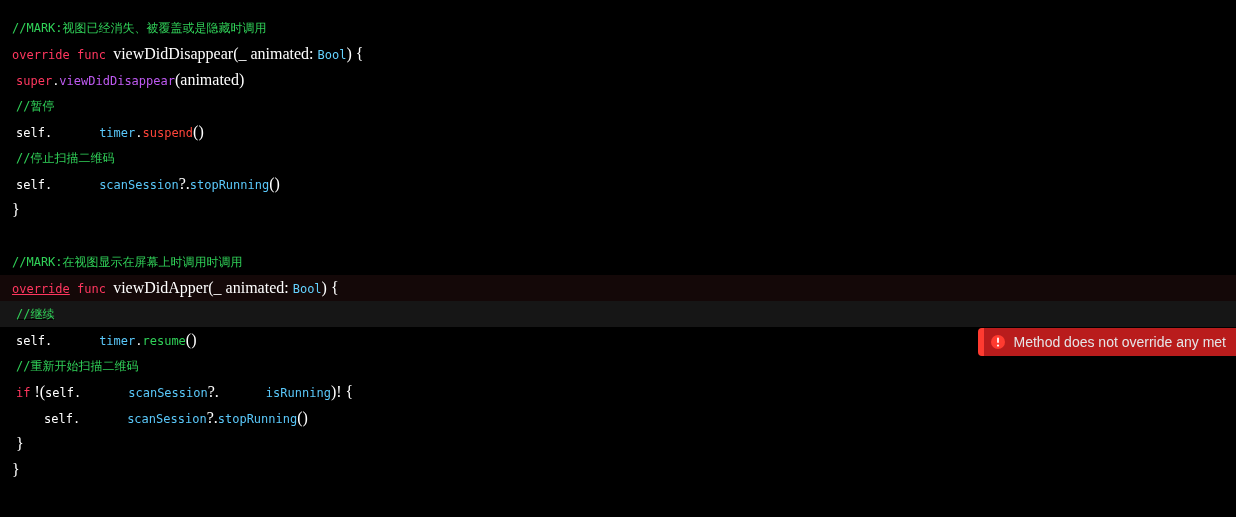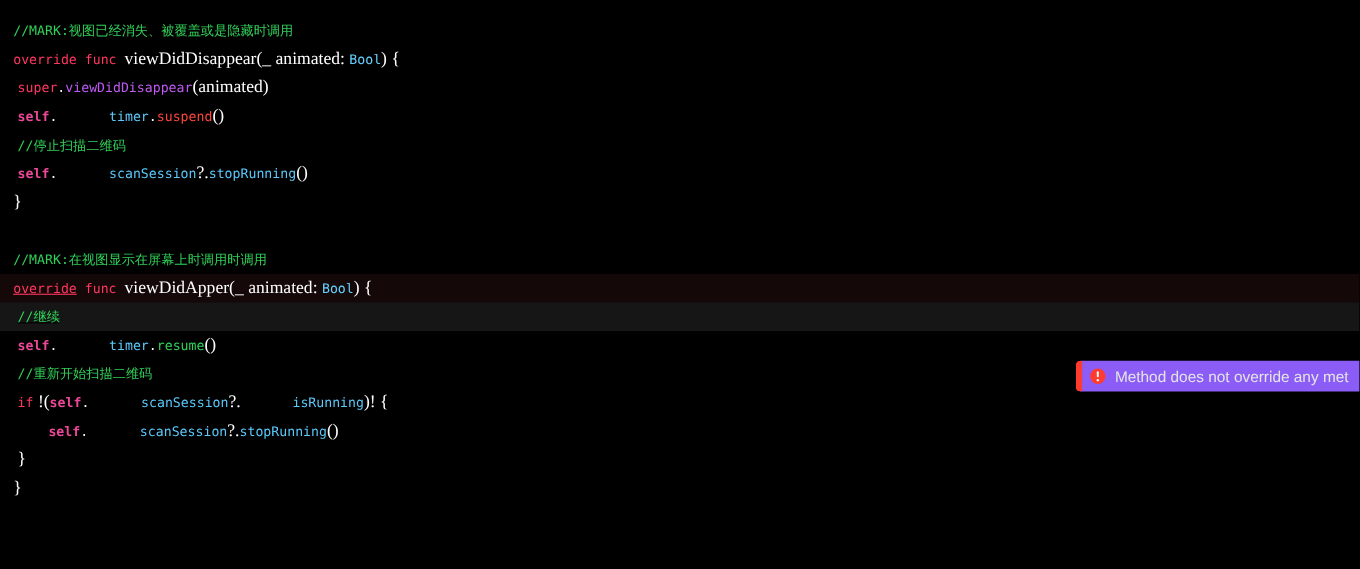--- a/index.html
+++ b/index.html
@@ -38,40 +38,40 @@
     color: #ffffff;
     font-family: Georgia, "Times New Roman", serif;
     font-size: 16px;
   }
   .plain-mono { color: #ffffff; }
   .brace-serif {
     color: #ffffff;
     font-family: Georgia, "Times New Roman", serif;
     font-size: 16px;
   }
-  .self-word { color: #ec4899; font-weight: bold; }
+  .self-word { color: #ffffff; }
   .prop { color: #5ac8fa; margin-left: 47px; }
   .method-red { color: #ff453a; }
   .method-green { color: #30d158; }
   .method-teal { color: #5ac8fa; }
   .super-func { color: #bf5af2; }
   .hl-dark {
     background: rgba(80, 30, 30, 0.25);
   }
   .hl-gray {
     background: rgba(120, 120, 120, 0.18);
     text-decoration: underline;
   }
   .empty { height: 26px; }
   .error-banner {
     position: absolute;
     right: 0;
     top: 328px;
     height: 28px;
-    background: #8b5cf6;
+    background: #b91c1c;
     border-left: 6px solid #ff3b30;
     display: flex;
     align-items: center;
     padding: 0 10px 0 6px;
     gap: 8px;
     border-radius: 4px 0 0 4px;
     font-family: -apple-system, "Helvetica Neue", Arial, sans-serif;
     font-size: 14px;
     color: #e5e5e7;
   }
@@ -86,20 +86,21 @@
 <body>
 
 <div class="editor">
 
   <div class="line"><span class="comment">//MARK:视图已经消失、被覆盖或是隐藏时调用</span></div>
 
   <div class="line"><span class="kw-pink">override</span><span class="plain-mono"> </span><span class="kw-pink">func</span><span class="plain-mono"> </span><span class="func-name">viewDidDisappear</span><span class="plain-serif">(_ </span><span class="plain-serif">animated</span><span class="plain-serif">: </span><span class="type">Bool</span><span class="plain-serif">) {</span></div>
 
   <div class="line indent1"><span class="kw-pink">super</span><span class="plain-mono">.</span><span class="super-func">viewDidDisappear</span><span class="plain-serif">(</span><span class="plain-serif">animated</span><span class="plain-serif">)</span></div>
 
+  <div class="line indent1"><span class="comment">//暂停</span></div>
 
   <div class="line indent1"><span class="self-word">self</span><span class="plain-mono">.</span><span class="prop">timer</span><span class="plain-mono">.</span><span class="method-red">suspend</span><span class="plain-serif">()</span></div>
 
   <div class="line indent1"><span class="comment">//停止扫描二维码</span></div>
 
   <div class="line indent1"><span class="self-word">self</span><span class="plain-mono">.</span><span class="prop">scanSession</span><span class="plain-serif">?.</span><span class="method-teal">stopRunning</span><span class="plain-serif">()</span></div>
 
   <div class="line"><span class="brace-serif">}</span></div>
 
   <div class="empty"></div>

